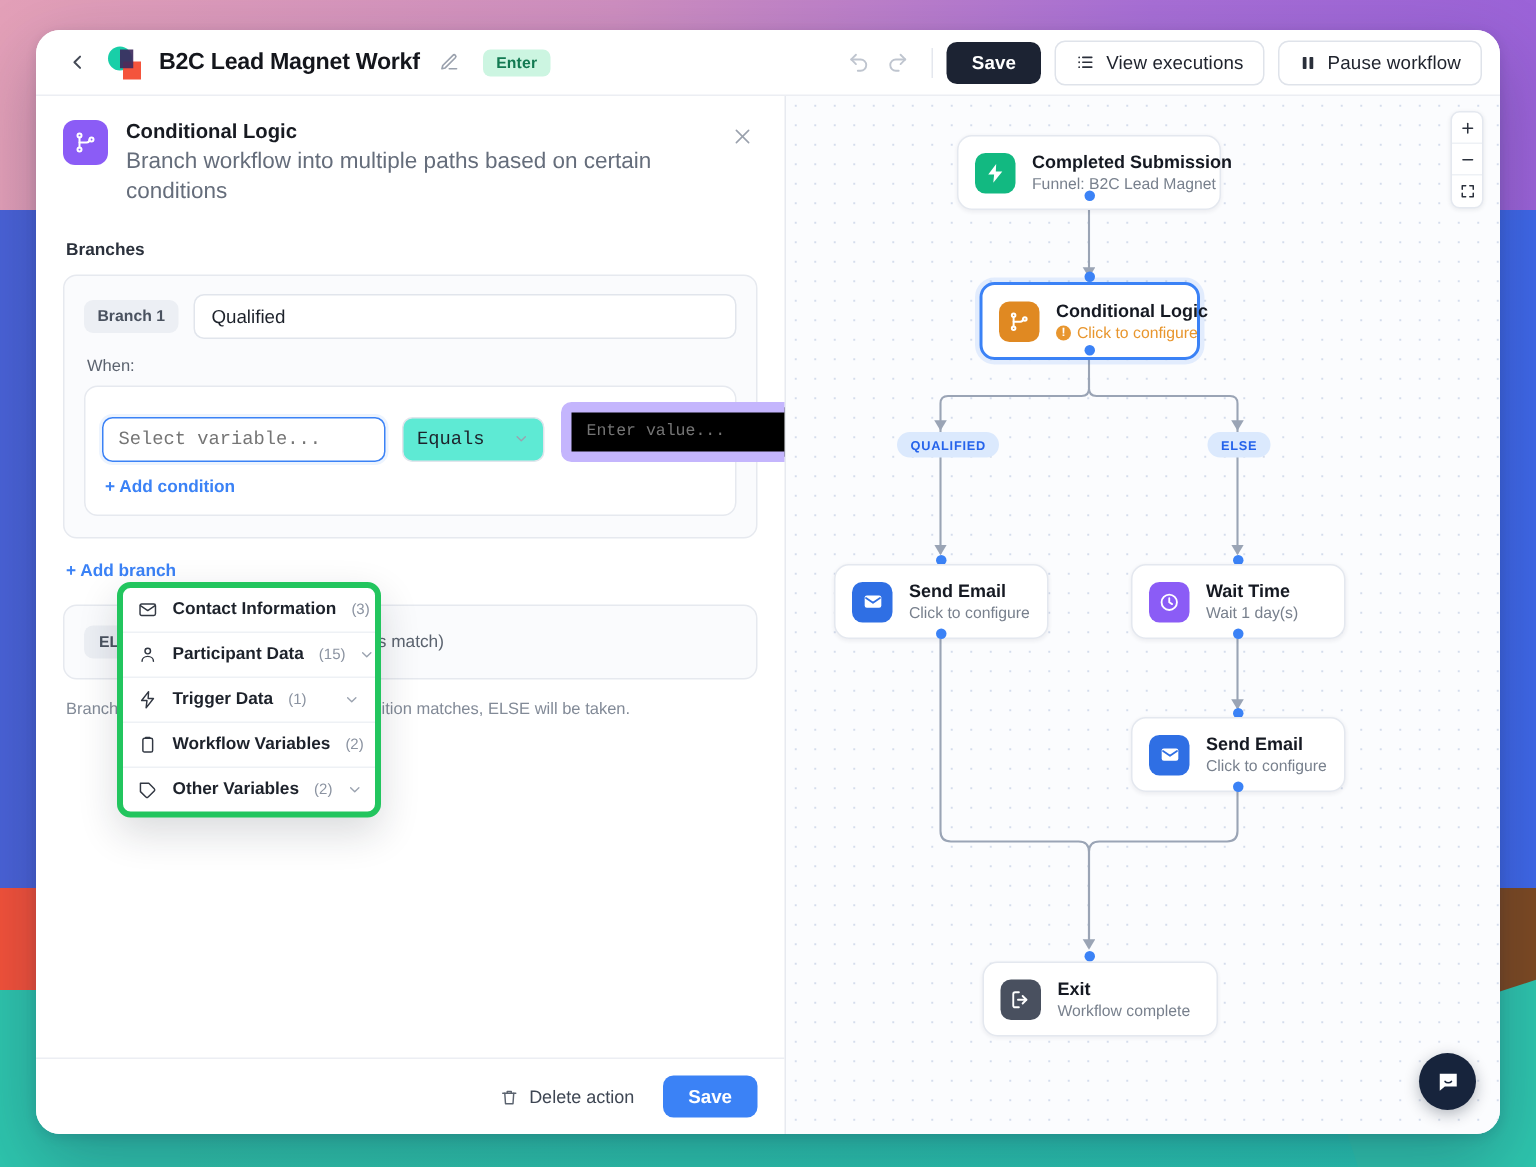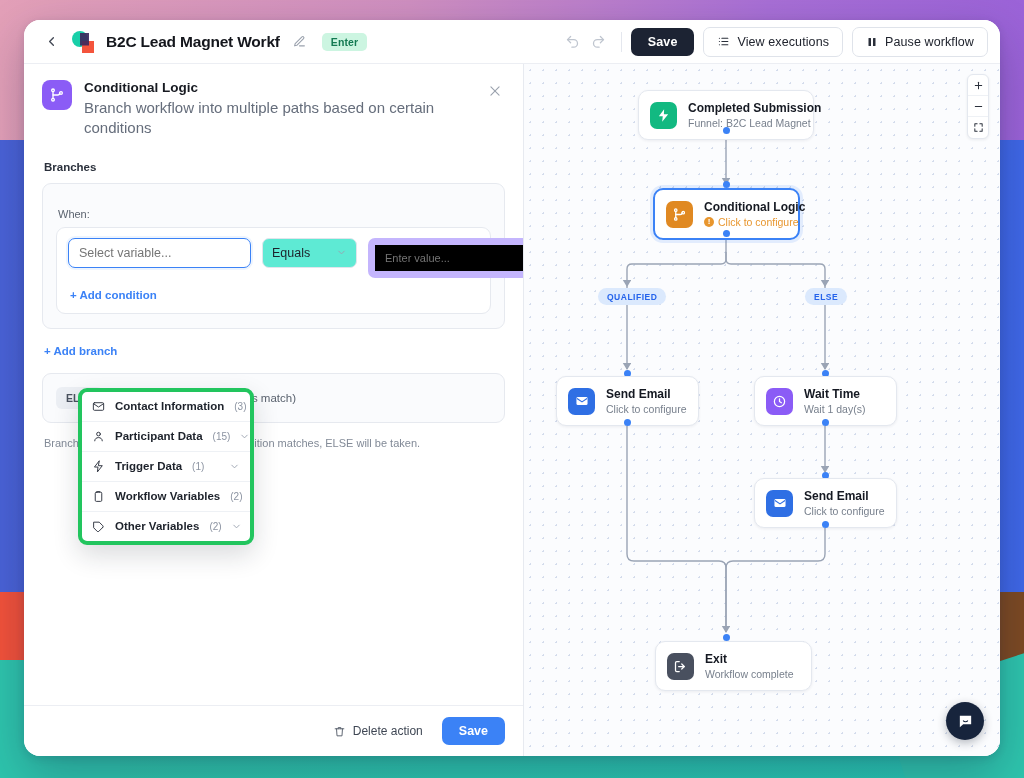--- a/index.html
+++ b/index.html
@@ -117,21 +117,21 @@
     background:#eceff4; color:#4a525f; font-size:10.5px; font-weight:600;
     padding:5px 9px; border-radius:6px; white-space:nowrap;
   }
   .branch-name {
     flex:1 1 auto; background:#fff; border:1px solid #e1e5ec; border-radius:7px;
     padding:7px 11px; font-size:12.5px; color:#1d222b; font-family:inherit; outline:none;
   }
   .when-label { font-size:11px; color:#5b636f; margin:12px 0 7px 2px; }
 
   .cond-box { border:1px solid #e6e9ef; border-radius:9px; background:#fff; padding:10px 11px; }
-  .cond-row { display:flex; gap:11px; align-items:flex-start; }
+  .cond-row { display:flex; gap:11px; align-items:flex-end;font-family:Liberation Mono, monospace; }
   .var-input {
     flex:0 0 166px; border:1.6px solid #3b82f6; border-radius:7px; background:#fff;
     padding:7px 10px; font-size:12.5px; color:#9aa2af; font-family:inherit; outline:none;
     box-shadow:0 0 0 2px rgba(59,130,246,.09);
   }
   .op-select {
     flex:0 0 95px; border:1px solid #e1e5ec; border-radius:7px; background:#5eead4;
     padding:7px 9px; font-size:12.5px; color:#1d222b;
     display:flex; align-items:center; justify-content:space-between; cursor:pointer;
   }
@@ -332,20 +332,24 @@
               <line x1="5" y1="5" x2="19" y2="19"></line>
               <line x1="19" y1="5" x2="5" y2="19"></line>
             </svg>
         </div>
       </div>
 
       <div id="panel-scroll">
         <div id="branches-label">Branches</div>
 
         <div class="branch-card">
+          <div class="branch-row1">
+            <span class="branch-tag">Branch 1</span>
+            <input class="branch-name" value="Qualified" style="">
+          </div>
           <div class="when-label">When:</div>
 
           <div class="cond-box">
             <div class="cond-row">
               <input class="var-input" placeholder="Select variable..." style="">
               <div class="op-select">
                 <span>Equals</span>
                 <span class="cv">
                   <svg width="11" height="11" viewBox="0 0 24 24" fill="none" stroke="currentColor" stroke-width="2" stroke-linecap="round" stroke-linejoin="round">
                       <polyline points="6 9 12 15 18 9"></polyline>

